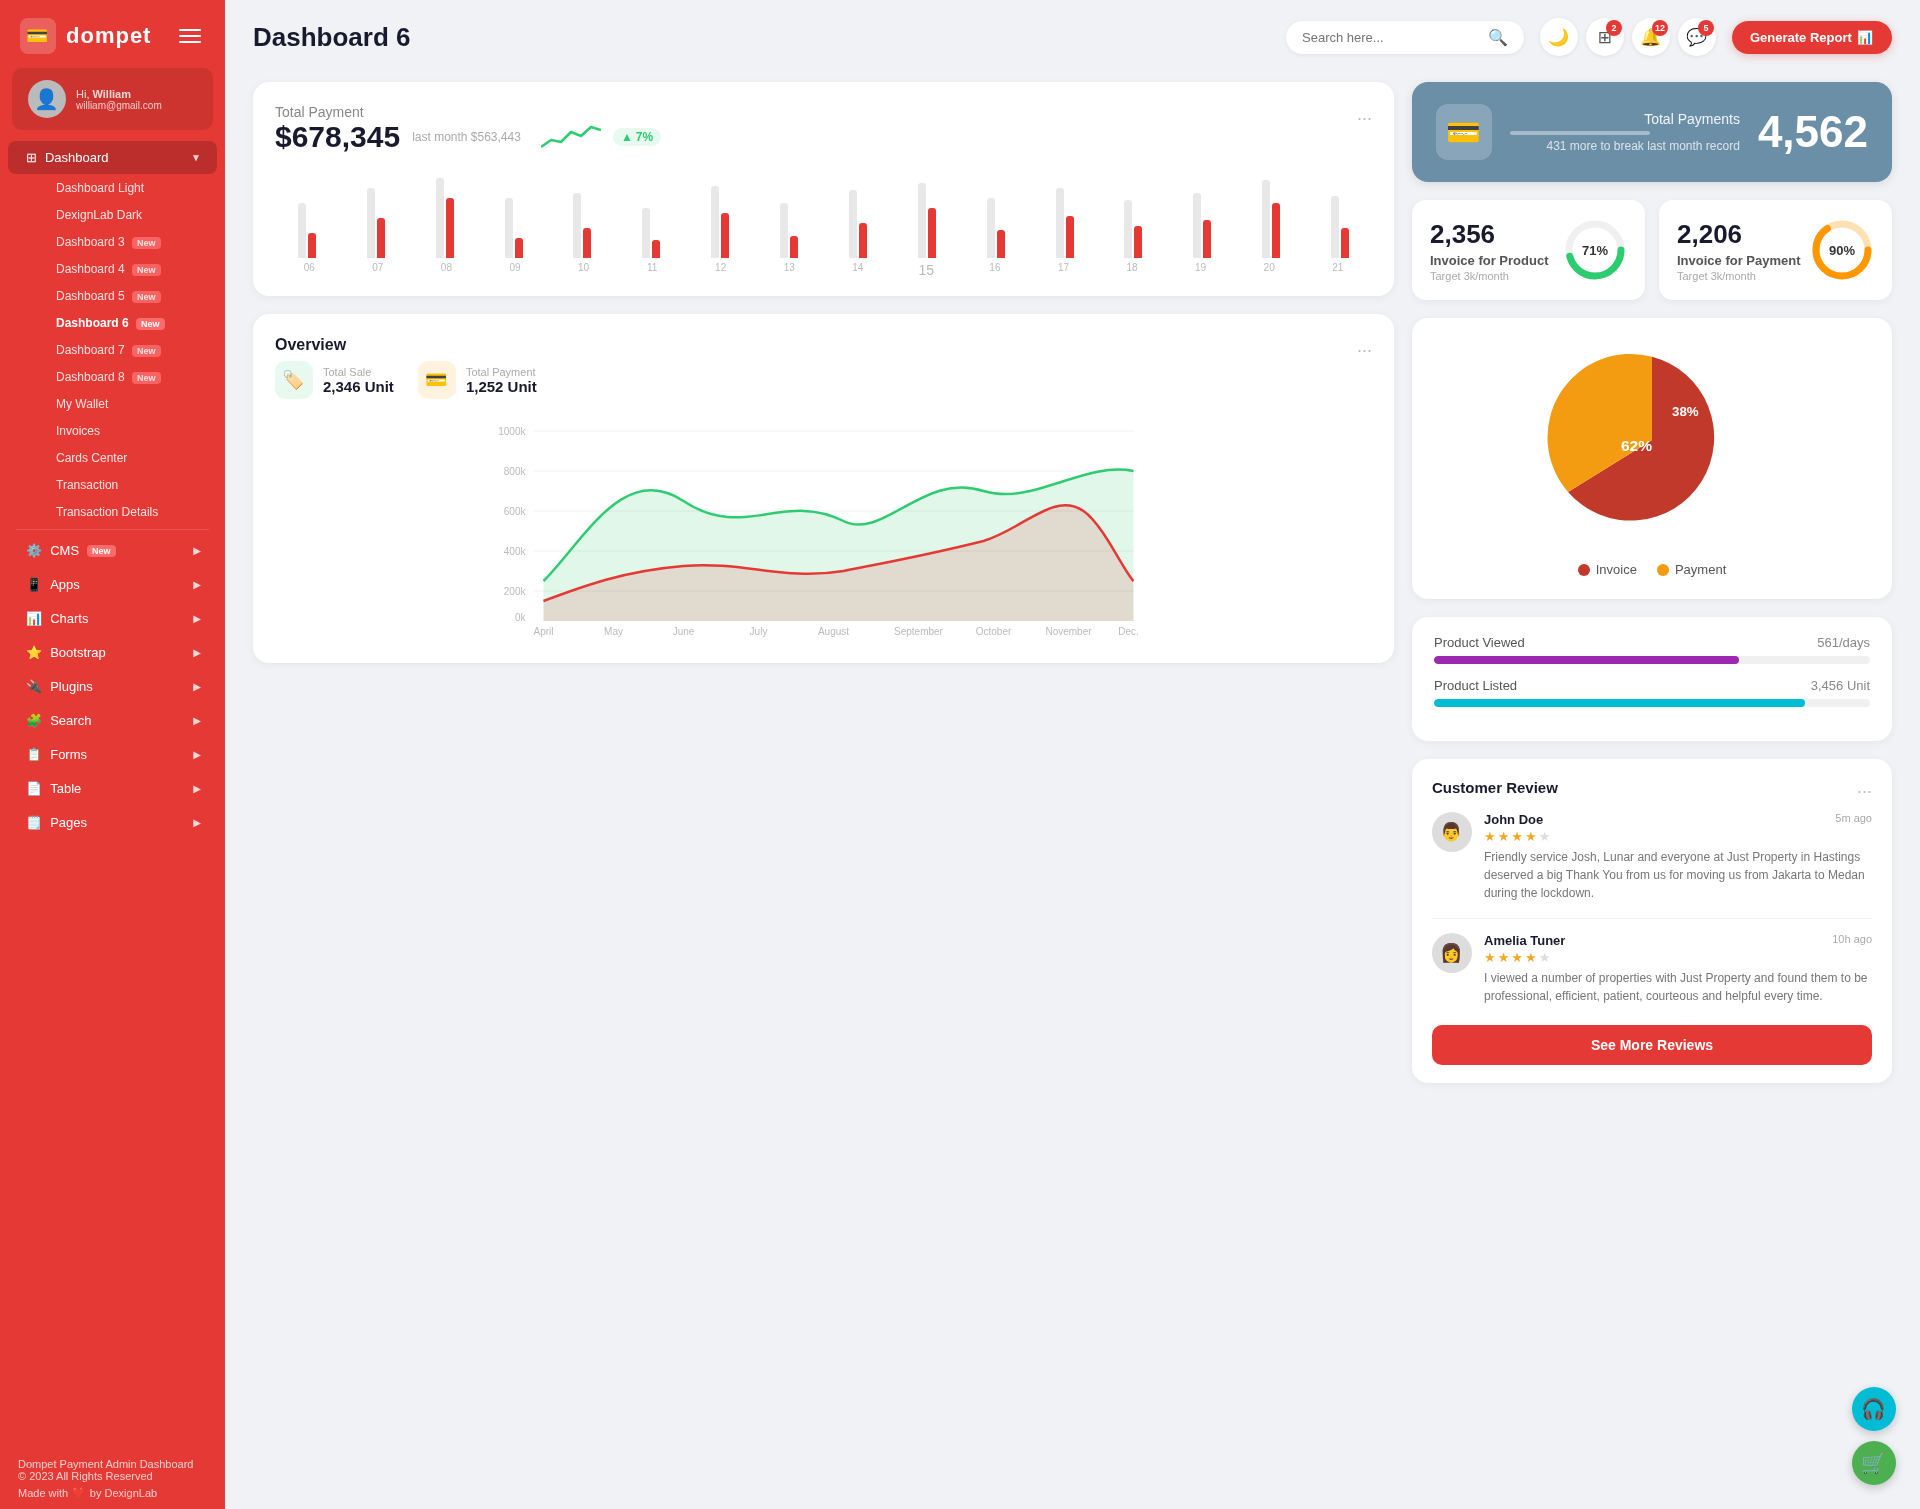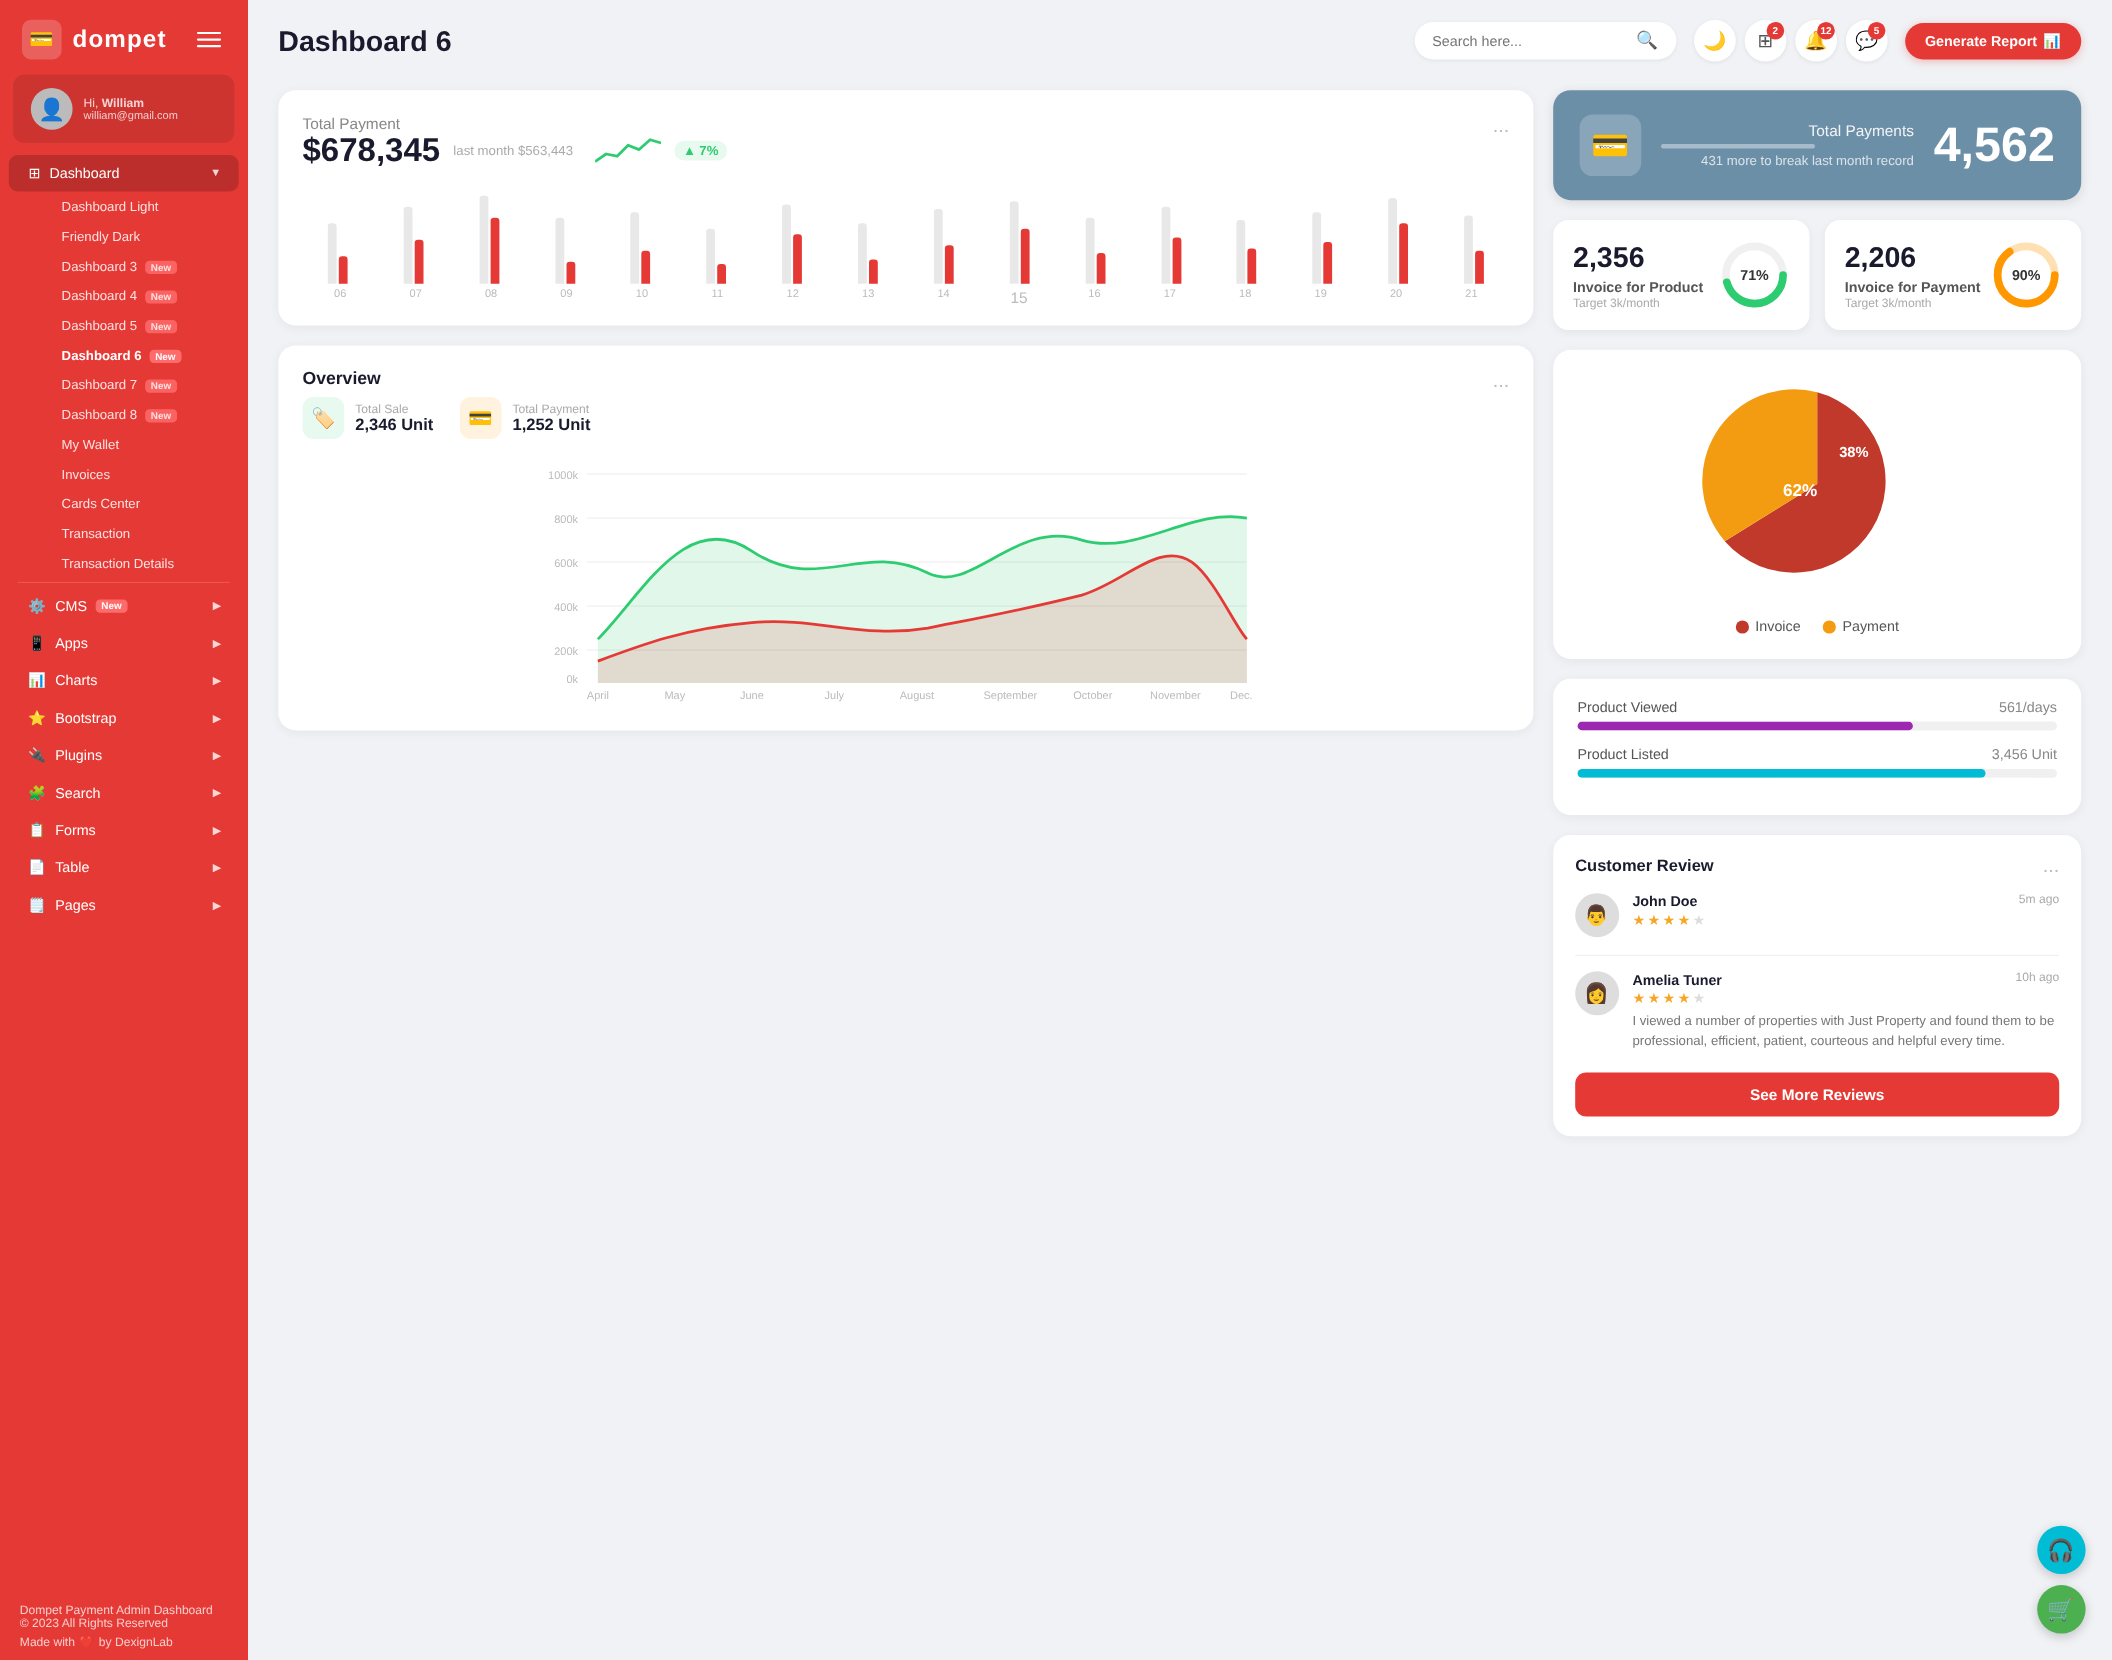--- a/index.html
+++ b/index.html
@@ -443,21 +443,21 @@
   <div class="sidebar-menu">
 
     <div class="sidebar-section active">
       <span>⊞</span>
       <span>Dashboard</span>
       <span class="arrow">▼</span>
     </div>
 
     <div class="sidebar-submenu">
       <div class="sidebar-submenu-item">Dashboard Light</div>
-      <div class="sidebar-submenu-item">Friendly Dark</div>
+      <div class="sidebar-submenu-item">DexignLab Dark</div>
       <div class="sidebar-submenu-item">Dashboard 3 <span class="badge-new">New</span></div>
       <div class="sidebar-submenu-item">Dashboard 4 <span class="badge-new">New</span></div>
       <div class="sidebar-submenu-item">Dashboard 5 <span class="badge-new">New</span></div>
       <div class="sidebar-submenu-item active">Dashboard 6 <span class="badge-new">New</span></div>
       <div class="sidebar-submenu-item">Dashboard 7 <span class="badge-new">New</span></div>
       <div class="sidebar-submenu-item">Dashboard 8 <span class="badge-new">New</span></div>
       <div class="sidebar-submenu-item">My Wallet</div>
       <div class="sidebar-submenu-item">Invoices</div>
       <div class="sidebar-submenu-item">Cards Center</div>
       <div class="sidebar-submenu-item">Transaction</div>
@@ -862,20 +862,21 @@
                 <span>John Doe</span>
                 <span class="review-time">5m ago</span>
               </div>
               <div class="review-stars">
                 <span class="star filled">★</span>
                 <span class="star filled">★</span>
                 <span class="star filled">★</span>
                 <span class="star filled">★</span>
                 <span class="star empty">★</span>
               </div>
+              <div class="review-text">Friendly service Josh, Lunar and everyone at Just Property in Hastings deserved a big Thank You from us for moving us from Jakarta to Medan during the lockdown.</div>
             </div>
           </div>
 
           <div class="review-divider"></div>
 
           
           <div class="review-item">
             <div class="review-avatar">👩</div>
             <div class="review-body">
               <div class="review-name">

